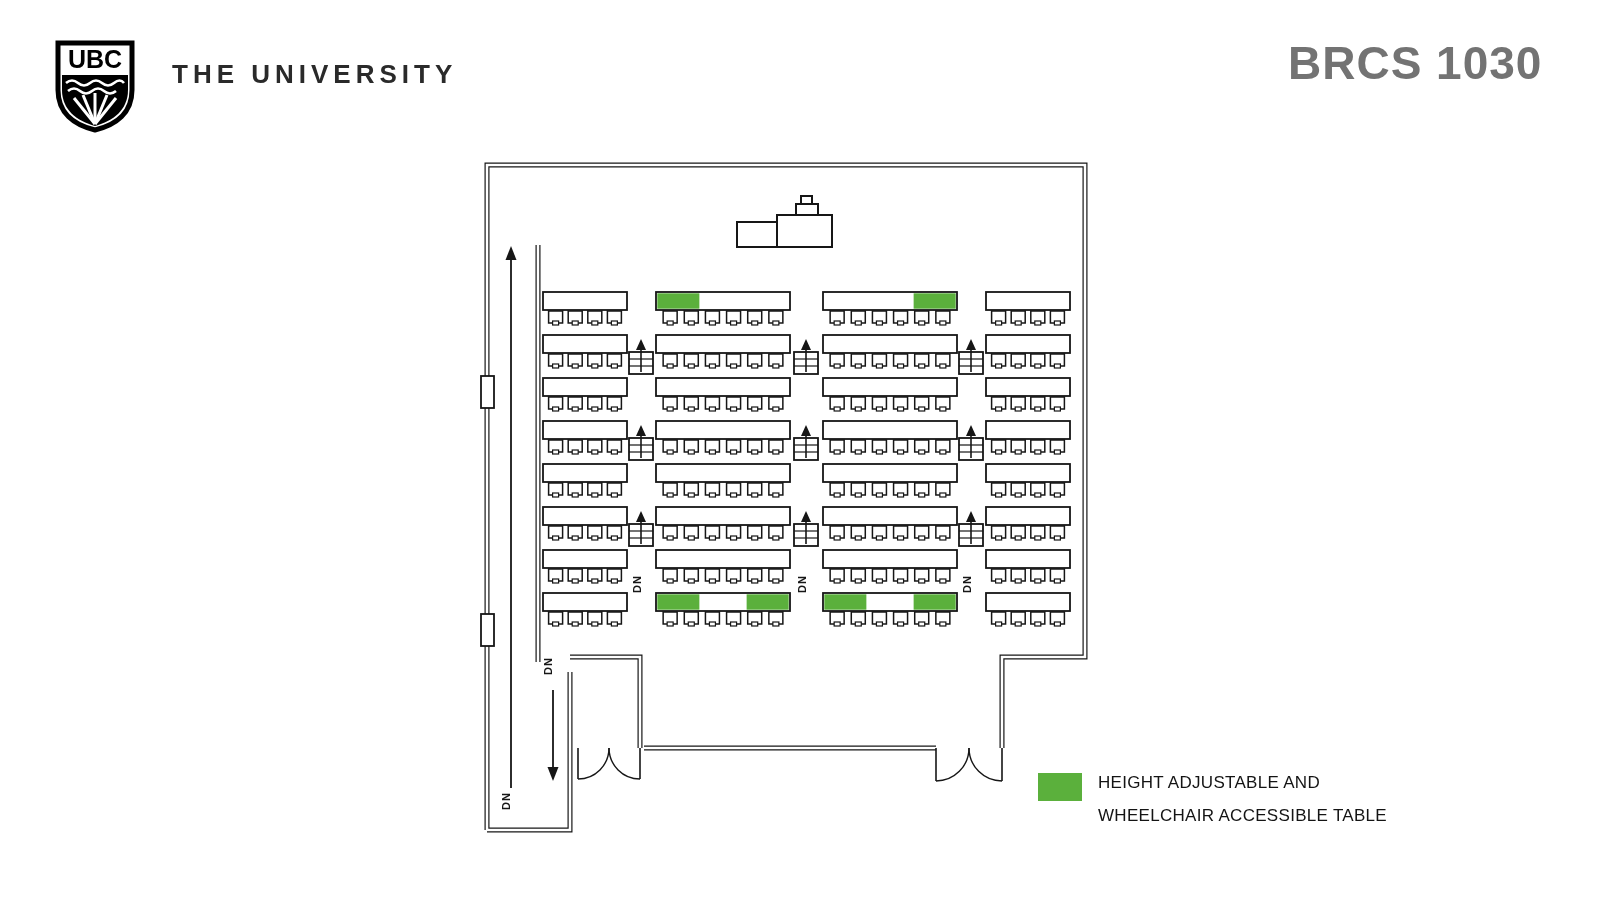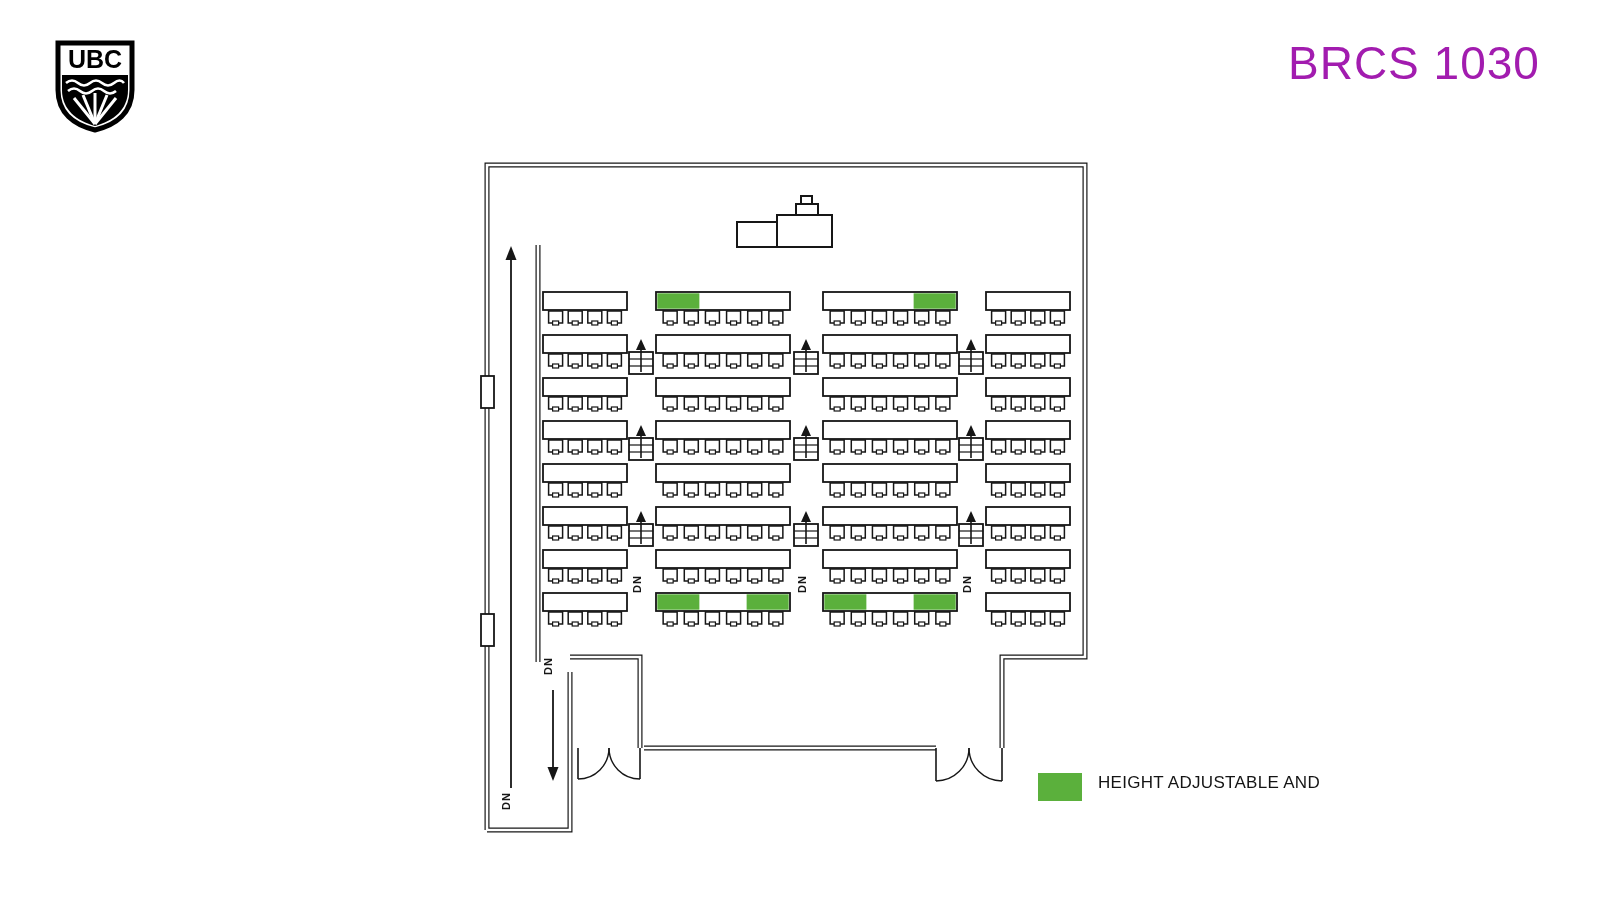--- a/index.html
+++ b/index.html
@@ -1,22 +1,22 @@
 <!DOCTYPE html>
 <html><head>
 <meta charset="utf-8">
 <title>BRCS 1030 Floor Plan</title>
 <style>
   html,body{margin:0;padding:0;width:1600px;height:900px;background:#ffffff;
     font-family:"Liberation Sans",sans-serif;position:relative;overflow:hidden;}
   .logo{position:absolute;left:55px;top:40px;width:80px;height:94px;text-align:right;}
   .univ{position:absolute;left:172px;top:54px;font-size:26px;font-weight:bold;
     letter-spacing:5px;color:#2a2a2a;line-height:41px;white-space:nowrap;}
-  .room-code{position:absolute;left:1288px;top:36px;font-size:46px;font-weight:400;
-    color:#a21caf;letter-spacing:1px;white-space:nowrap;}
+  .room-code{position:absolute;left:1288px;top:36px;font-size:46px;font-weight:700;
+    color:#737373;letter-spacing:1px;white-space:nowrap;}
   .legend{position:absolute;left:1038px;top:766px;display:flex;gap:16px;align-items:flex-start;}
   .legend-swatch{width:44px;height:28px;margin-top:7px;background:#5BB03C;}
   .legend-text{font-size:17px;line-height:33px;color:#141414;font-weight:500;letter-spacing:.3px;white-space:nowrap;}
   #plan{position:absolute;left:0;top:0;}
   svg text{font-family:"Liberation Sans",sans-serif;}
 </style>
 </head>
 <body>
 
 <div class="logo">
@@ -28,20 +28,21 @@
     <path d="M13,51 q6,-5 12,0 t12,0 t12,0 t12,0" fill="none" stroke="#ffffff" stroke-width="2.6"></path>
     <line x1="40" y1="84" x2="19" y2="58" stroke="#ffffff" stroke-width="3"></line>
     <line x1="40" y1="84" x2="28" y2="55" stroke="#ffffff" stroke-width="3"></line>
     <line x1="40" y1="84" x2="40" y2="53" stroke="#ffffff" stroke-width="3"></line>
     <line x1="40" y1="84" x2="52" y2="55" stroke="#ffffff" stroke-width="3"></line>
     <line x1="40" y1="84" x2="61" y2="58" stroke="#ffffff" stroke-width="3"></line>
   </svg>
 </div>
 
 <div class="univ">
+  <div>THE UNIVERSITY</div>
 </div>
 
 <div class="room-code">BRCS 1030</div>
 
 <svg id="plan" width="1600" height="900" viewBox="0 0 1600 900">
     <path d="M487,830 L487,165 L1085,165 L1085,657 L1002,657 L1002,748" fill="none" stroke="#161616" stroke-width="5"></path>
     <path d="M936,748 L644,748" fill="none" stroke="#161616" stroke-width="5"></path>
     <path d="M570,657 L640,657 L640,748" fill="none" stroke="#161616" stroke-width="5"></path>
     <path d="M570,672 L570,830 L487,830" fill="none" stroke="#161616" stroke-width="5"></path>
     <path d="M538,245 L538,662" fill="none" stroke="#161616" stroke-width="5"></path>
@@ -581,14 +582,15 @@
       <line x1="971" y1="544" x2="971" y2="516" stroke="#161616" stroke-width="1.6"></line>
       <polygon points="971,511 966,522 976,522" fill="#161616"></polygon>
     </g>
     <text x="971" y="584" text-anchor="middle" font-size="11" font-weight="bold" fill="#161616" letter-spacing="1" transform="rotate(-90 971 584)">DN</text>
   </svg>
 
 <div class="legend">
   <div class="legend-swatch" style="background-color: rgb(91, 176, 60);"></div>
   <div class="legend-text">
     <div>HEIGHT ADJUSTABLE AND</div>
+    <div>WHEELCHAIR ACCESSIBLE TABLE</div>
   </div>
 </div>
 
 </body></html>

